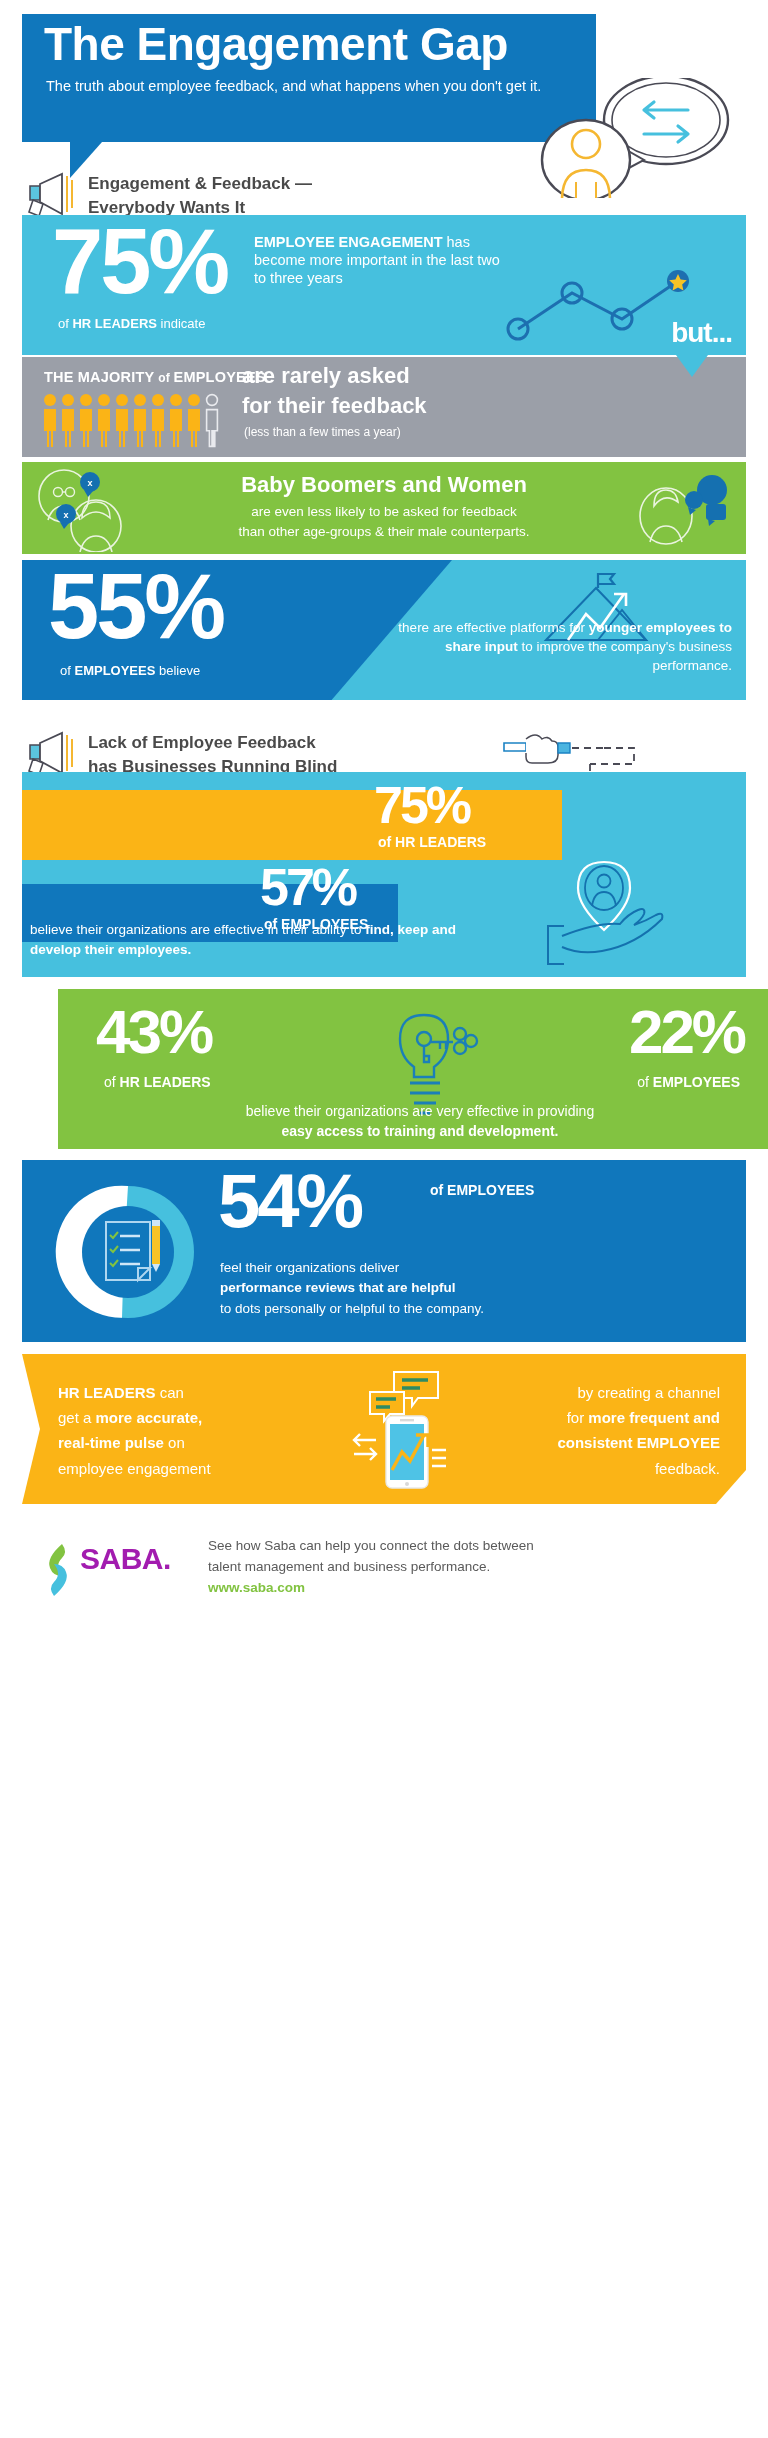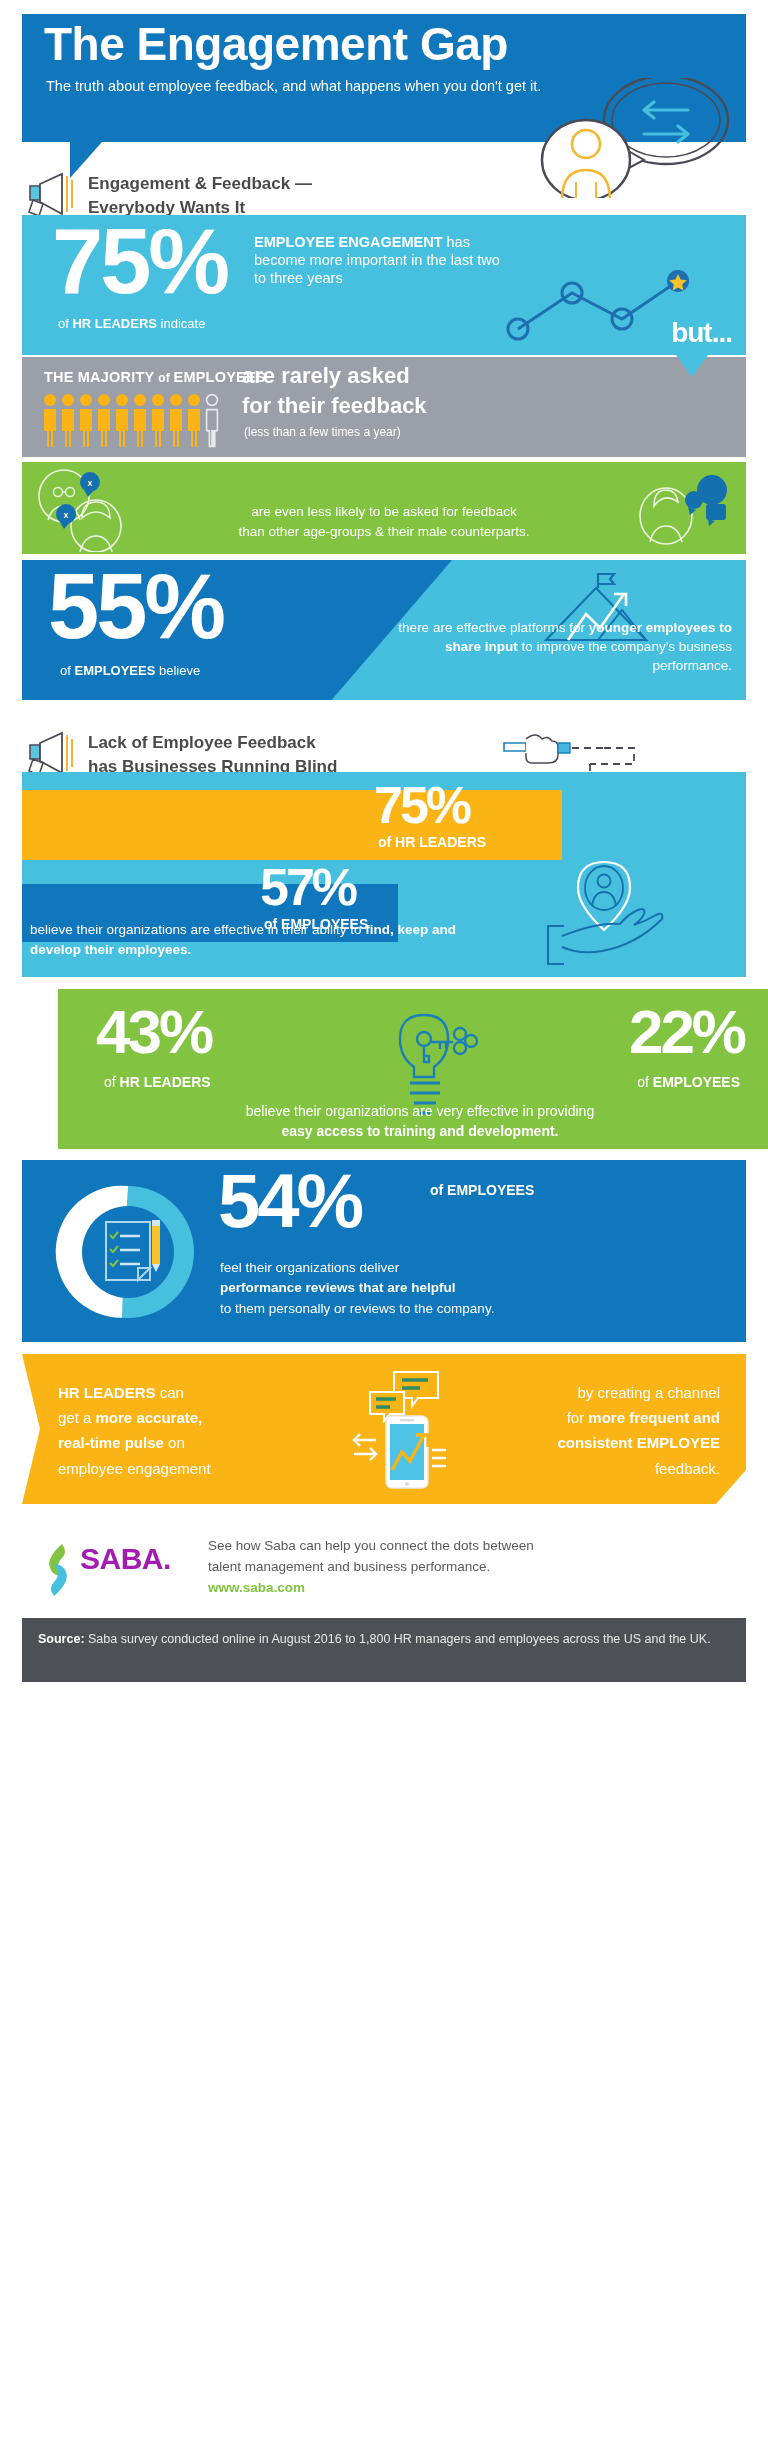--- a/index.html
+++ b/index.html
@@ -6,21 +6,21 @@
   html,body { background:#ffffff; }
   body {
     width:768px; height:2438px; position:relative;
     font-family:"Liberation Sans", sans-serif;
     color:#ffffff; overflow:hidden;
   }
   .page { width:768px; height:2438px; position:relative; background:#fff; }
 
   
   .hero {
-    position:absolute; left:22px; top:14px; width:724px; height:128px;
+    position:absolute; left:22px; top:14px; width:574px; height:128px;
     background:#1077bc;
   }
   .hero-title {
     position:absolute; left:22px; top:6px; width:700px;
     font-size:46px; font-weight:bold; letter-spacing:-0.5px;
     line-height:1.05; color:#fff;
   }
   .hero-sub {
     position:absolute; left:24px; top:62px; width:510px;
     font-size:14.5px; line-height:1.45; font-weight:normal; color:#fff;
@@ -279,20 +279,21 @@
       <path d="M50 22 l4 7 l5 -6 z" fill="#1570b0"></path>
       <text x="56" y="18" font-size="9" fill="#fff" text-anchor="middle" font-family="Liberation Sans, sans-serif" font-weight="bold">x</text>
       <ellipse cx="62" cy="58" rx="25" ry="26" fill="none" stroke="#eaf4df" stroke-width="1.6"></ellipse>
       <path d="M48 50 q14 -12 28 0 q0 -16 -14 -16 q-14 0 -14 16z" fill="none" stroke="#eaf4df" stroke-width="1.6"></path>
       <path d="M46 84 q4 -16 16 -16 q12 0 16 16" fill="none" stroke="#eaf4df" stroke-width="1.6"></path>
       <circle cx="32" cy="46" r="10" fill="#1570b0"></circle>
       <path d="M26 54 l4 7 l5 -6 z" fill="#1570b0"></path>
       <text x="32" y="50" font-size="9" fill="#fff" text-anchor="middle" font-family="Liberation Sans, sans-serif" font-weight="bold">x</text>
     </svg>
 
+    <div class="t1">Baby Boomers and Women</div>
     <div class="t2">
       <span>are even less likely to be asked for feedback</span><br>
       <span>than other age-groups &amp; their male counterparts.</span>
     </div>
 
     <svg class="ic-r" width="104" height="74" viewBox="0 0 104 74">
       <ellipse cx="34" cy="42" rx="26" ry="28" fill="none" stroke="#eaf4df" stroke-width="1.6"></ellipse>
       <path d="M22 32 q10 -14 24 -4 q-2 -12 -12 -12 q-12 0 -12 16z" fill="none" stroke="#eaf4df" stroke-width="1.6"></path>
       <path d="M18 68 q4 -16 16 -16 q12 0 16 16" fill="none" stroke="#eaf4df" stroke-width="1.6"></path>
       <circle cx="80" cy="16" r="15" fill="#1570b0"></circle>
@@ -399,21 +400,21 @@
         <rect x="106" y="56" width="8" height="38" fill="#f7c326"></rect>
         <rect x="106" y="50" width="8" height="6" fill="#cfe6f7"></rect>
         <path d="M106 94 l4 8 l4 -8z" fill="#cfe6f7"></path>
       </g>
     </svg>
     <div class="bignum n54">54%</div>
     <div class="c54">of EMPLOYEES</div>
     <div class="btxt">
       <span>feel their organizations deliver</span><br>
       <b>performance reviews that are helpful</b><br>
-      <span>to them personally or reviews to the company.</span>
+      <span>to dots personally or helpful to the company.</span>
     </div>
   </div>
 
   <div class="block amber" id="blkamb">
     <div class="arrowL"></div>
     <div class="arrowB"></div>
     <div class="ltxt">
       <b>HR LEADERS</b><span> can</span><br>
       <span>get a </span><b>more accurate,</b><br>
       <b>real-time pulse</b><span> on</span><br>
@@ -448,19 +449,14 @@
       <path d="M16 54 q16 -14 12 -24 q-3 -8 -12 -8 q8 10 0 18 q-6 6 0 14z" fill="#46c0de"></path>
     </svg>
     <div class="logotext">SABA.</div>
     <div class="ftxt">
       <span>See how Saba can help you connect the dots between</span><br>
       <span>talent management and business performance.</span><br>
       <span class="url">www.saba.com</span>
     </div>
   </div>
 
-  <div id="src">
-    <div class="t">
-      <b>Source:</b><span> Saba survey conducted online in August 2016 to 1,800 HR managers and employees across the US and the UK.</span>
-    </div>
-  </div>
 
 </div>
 
 </body></html>

